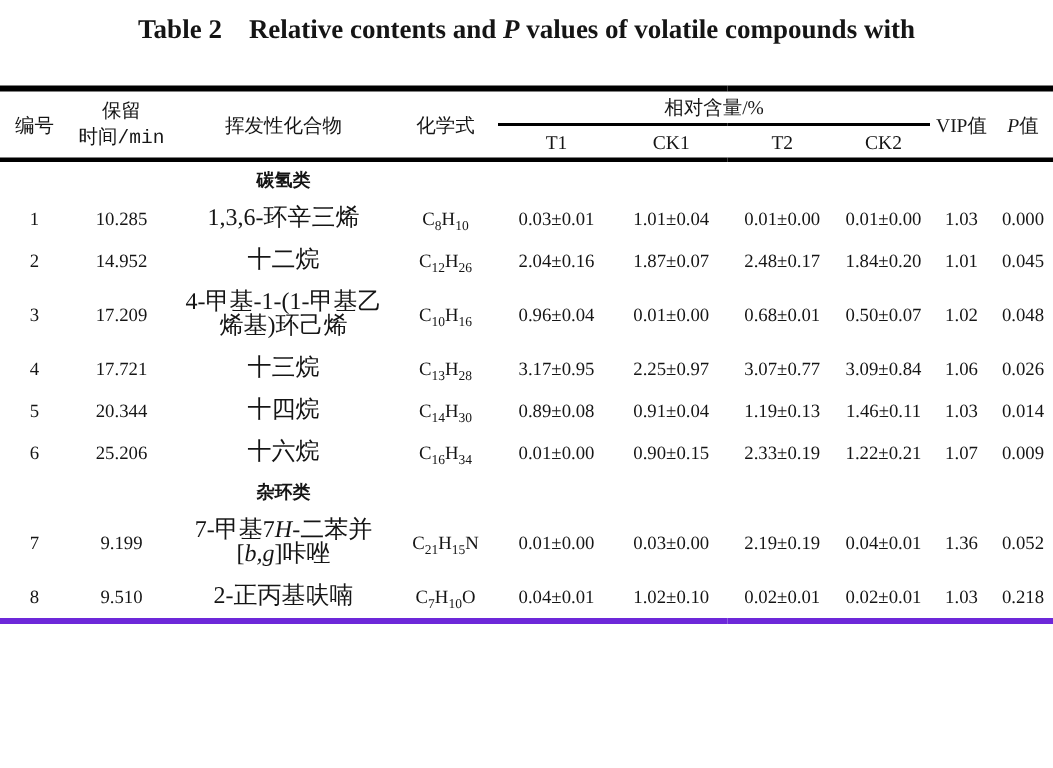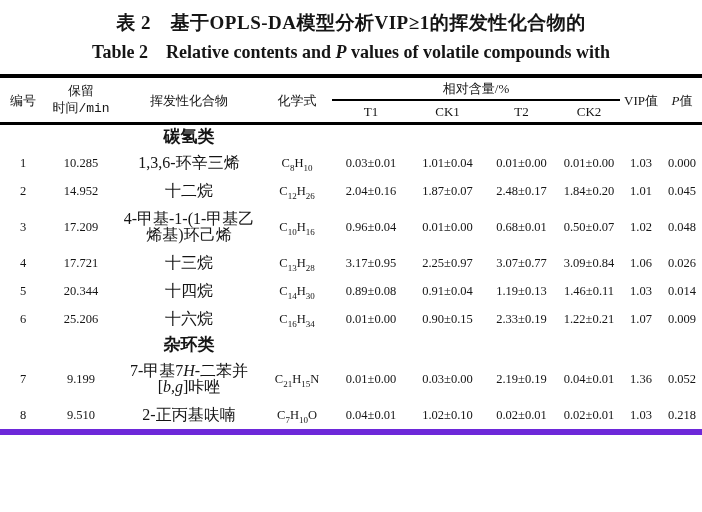--- a/index.html
+++ b/index.html
@@ -11,25 +11,25 @@
     font-family: "Liberation Serif", "DejaVu Serif", serif;
     overflow: hidden;
   }
   .title-block { padding-top: 6px; text-align: center; }
   .t-zh { font-size: 19px; font-weight: 700; line-height: 33px; letter-spacing: 0.5px; }
   .t-en { font-size: 18px; font-weight: 700; line-height: 27px; }
   i { font-style: italic; }
 
   table.data-table {
     width: 702px;
-    margin-top: 8px;
+    margin-top: 24px;
     border-collapse: collapse;
     table-layout: fixed;
     border-top: 4px solid #000;
-    border-bottom: 6px solid #6d28d9;
+    border-bottom: 4px solid #6d28d9;
   }
   thead { border-bottom: 3px solid #000; }
   th {
     font-weight: 400;
     font-size: 13px;
     text-align: center;
     vertical-align: middle;
     padding: 2px 0;
     line-height: 17px;
   }
@@ -37,28 +37,27 @@
   th.rel-span { border-bottom: 2px solid #000; height: 22px; }
   .sub-head th { height: 22px; }
   td {
     text-align: center;
     vertical-align: middle;
     font-size: 12.5px;
     padding: 6px 1px;
     line-height: 16px;
   }
   td.name { font-size: 16px; }
-  tr.group-row td { font-weight: 700; font-size: 17px; padding: 4px 1px; }
+  tr.group-row td { font-weight: 700; font-size: 12px; padding: 4px 1px; }
   sub { font-size: 9px; line-height: 0; }
 </style>
 </head>
 <body>
 
 <div class="title-block">
-  <div class="t-zh"><span>表 2 基于OPLS-DA模型分析VIP≥1的挥发性化合物的</span></div>
   <div class="t-en"><span>Table 2 Relative contents and </span><i>P</i><span> values of volatile compounds with</span></div>
 </div>
 
 <table class="data-table">
   <colgroup>
     <col style="width:46px">
       <col style="width:70px">
       <col style="width:146px">
       <col style="width:70px">
     <col style="width:78px">

